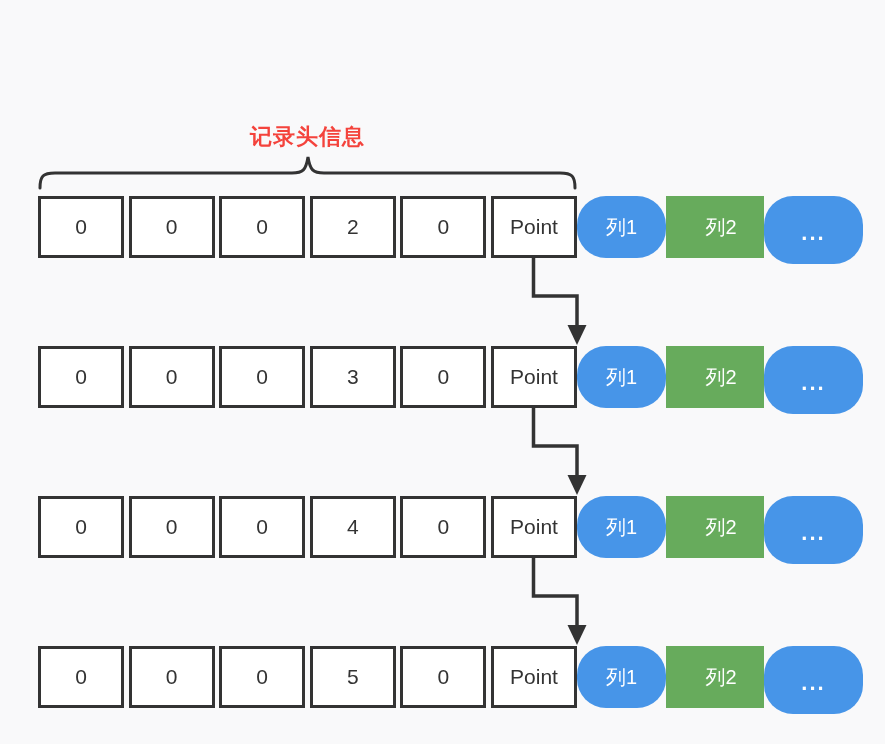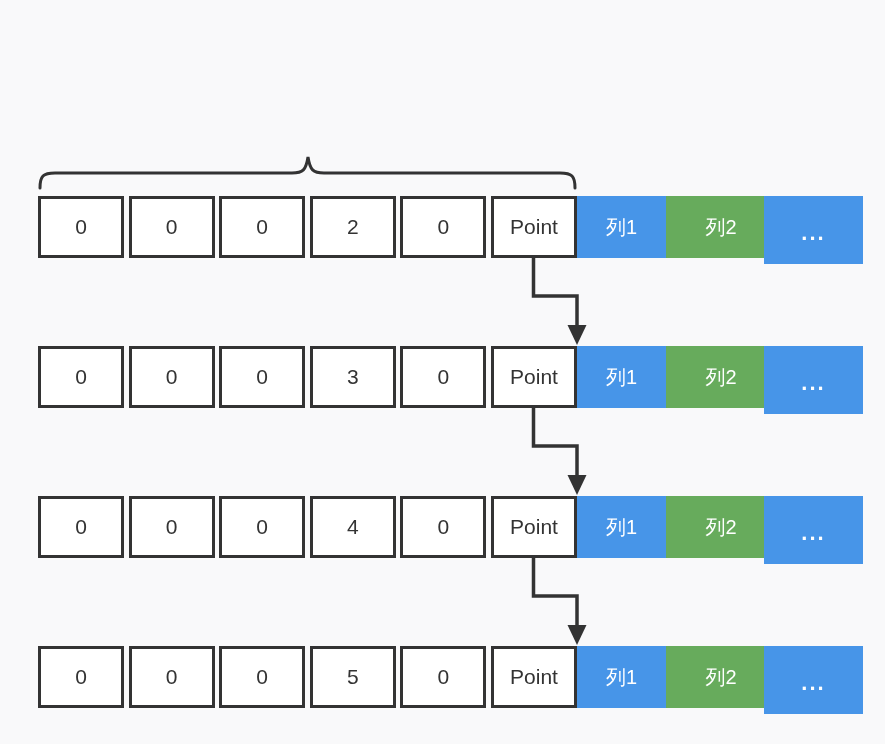--- a/index.html
+++ b/index.html
@@ -24,30 +24,31 @@
   .hcell{
     box-sizing:border-box;width:86px;height:62px;flex:none;
     background:var(--cellBg);border:3px solid var(--line);
     display:flex;align-items:center;justify-content:center;
     font-size:21px;color:var(--line);
   }
   .ccell{
     height:62px;flex:none;display:flex;align-items:center;justify-content:center;
     font-size:20px;color:var(--cellText);
   }
-  .c-blue{background:var(--blue);}
+  .c-blue{background:var(--blue);border-radius:29px;}
   .c-green{background:var(--green);padding-left:12px;}
   .w1{width:89px}.w2{width:86px}.w3{width:99px}
   .dots{font-weight:bold;letter-spacing:2px;font-size:22px;padding-top:6px;}
 </style>
 </head>
 <body>
 
 <div class="canvas">
 
+  <div class="annotation">记录头信息</div>
 
   <div class="row" style="top:196px">
     <div class="hwrap">
       <div class="hcell">0</div>
       <div class="hcell">0</div>
       <div class="hcell">0</div>
       <div class="hcell">2</div>
       <div class="hcell">0</div>
       <div class="hcell">Point</div>
     </div>

